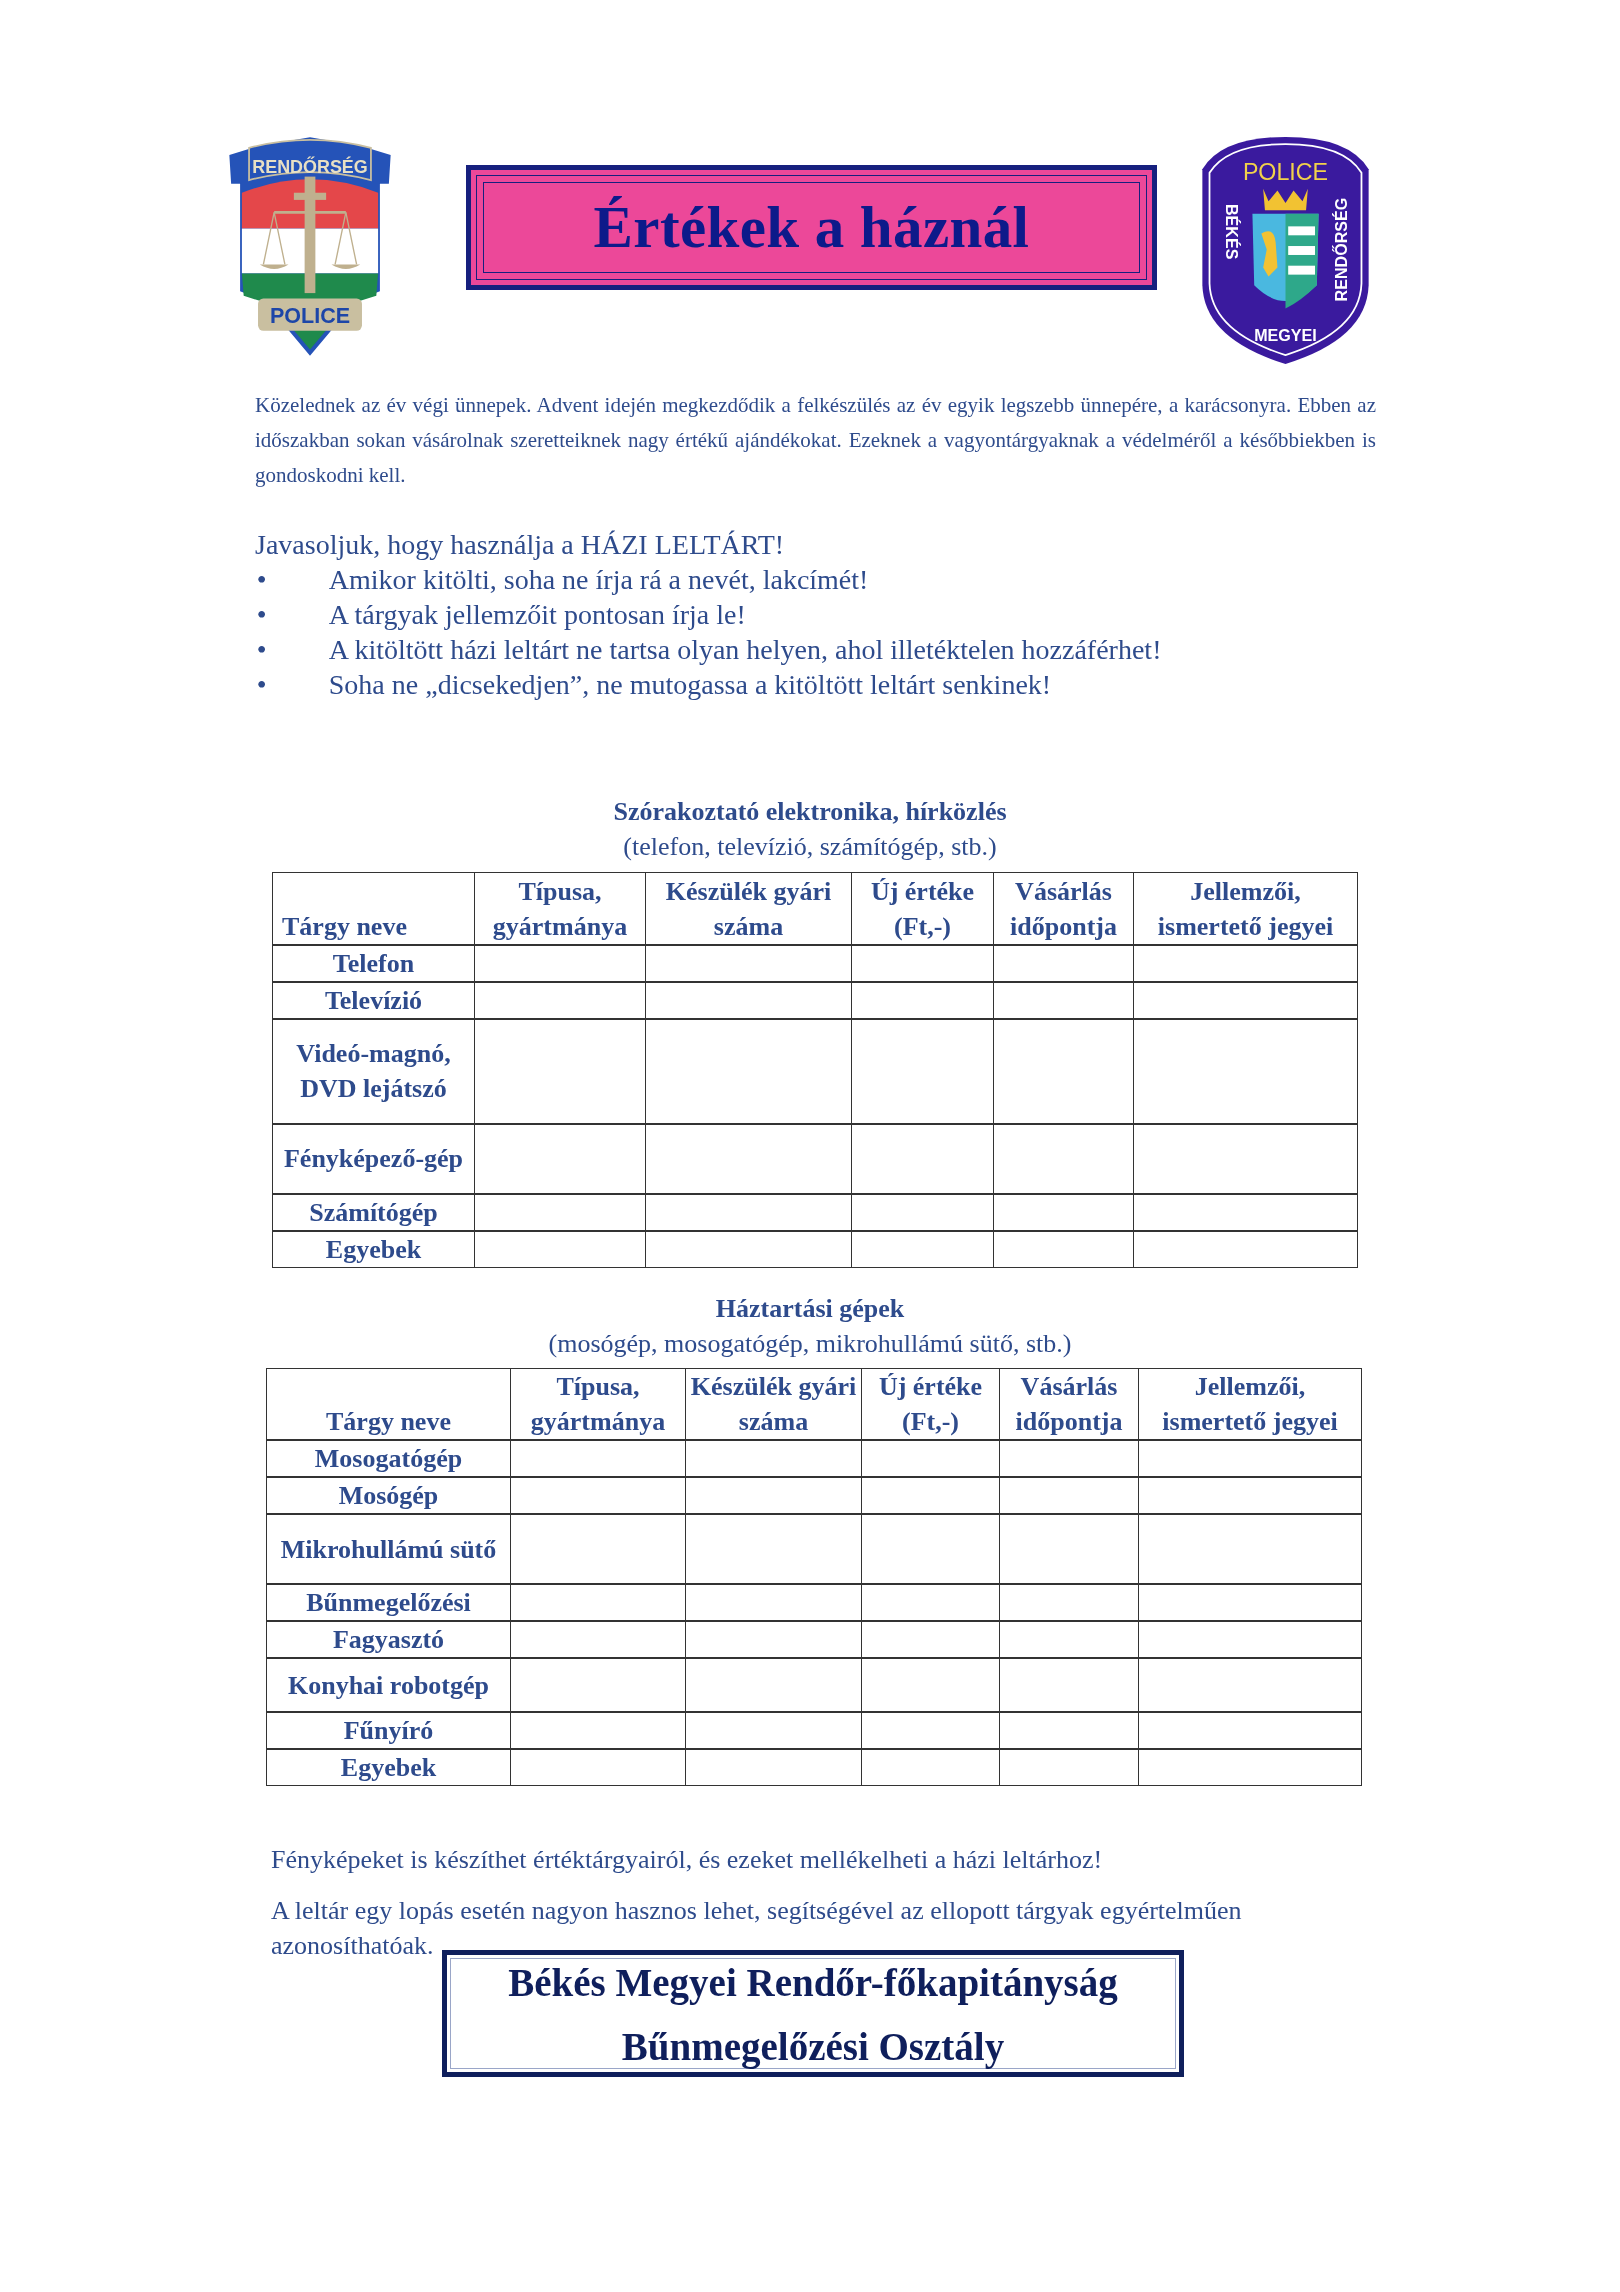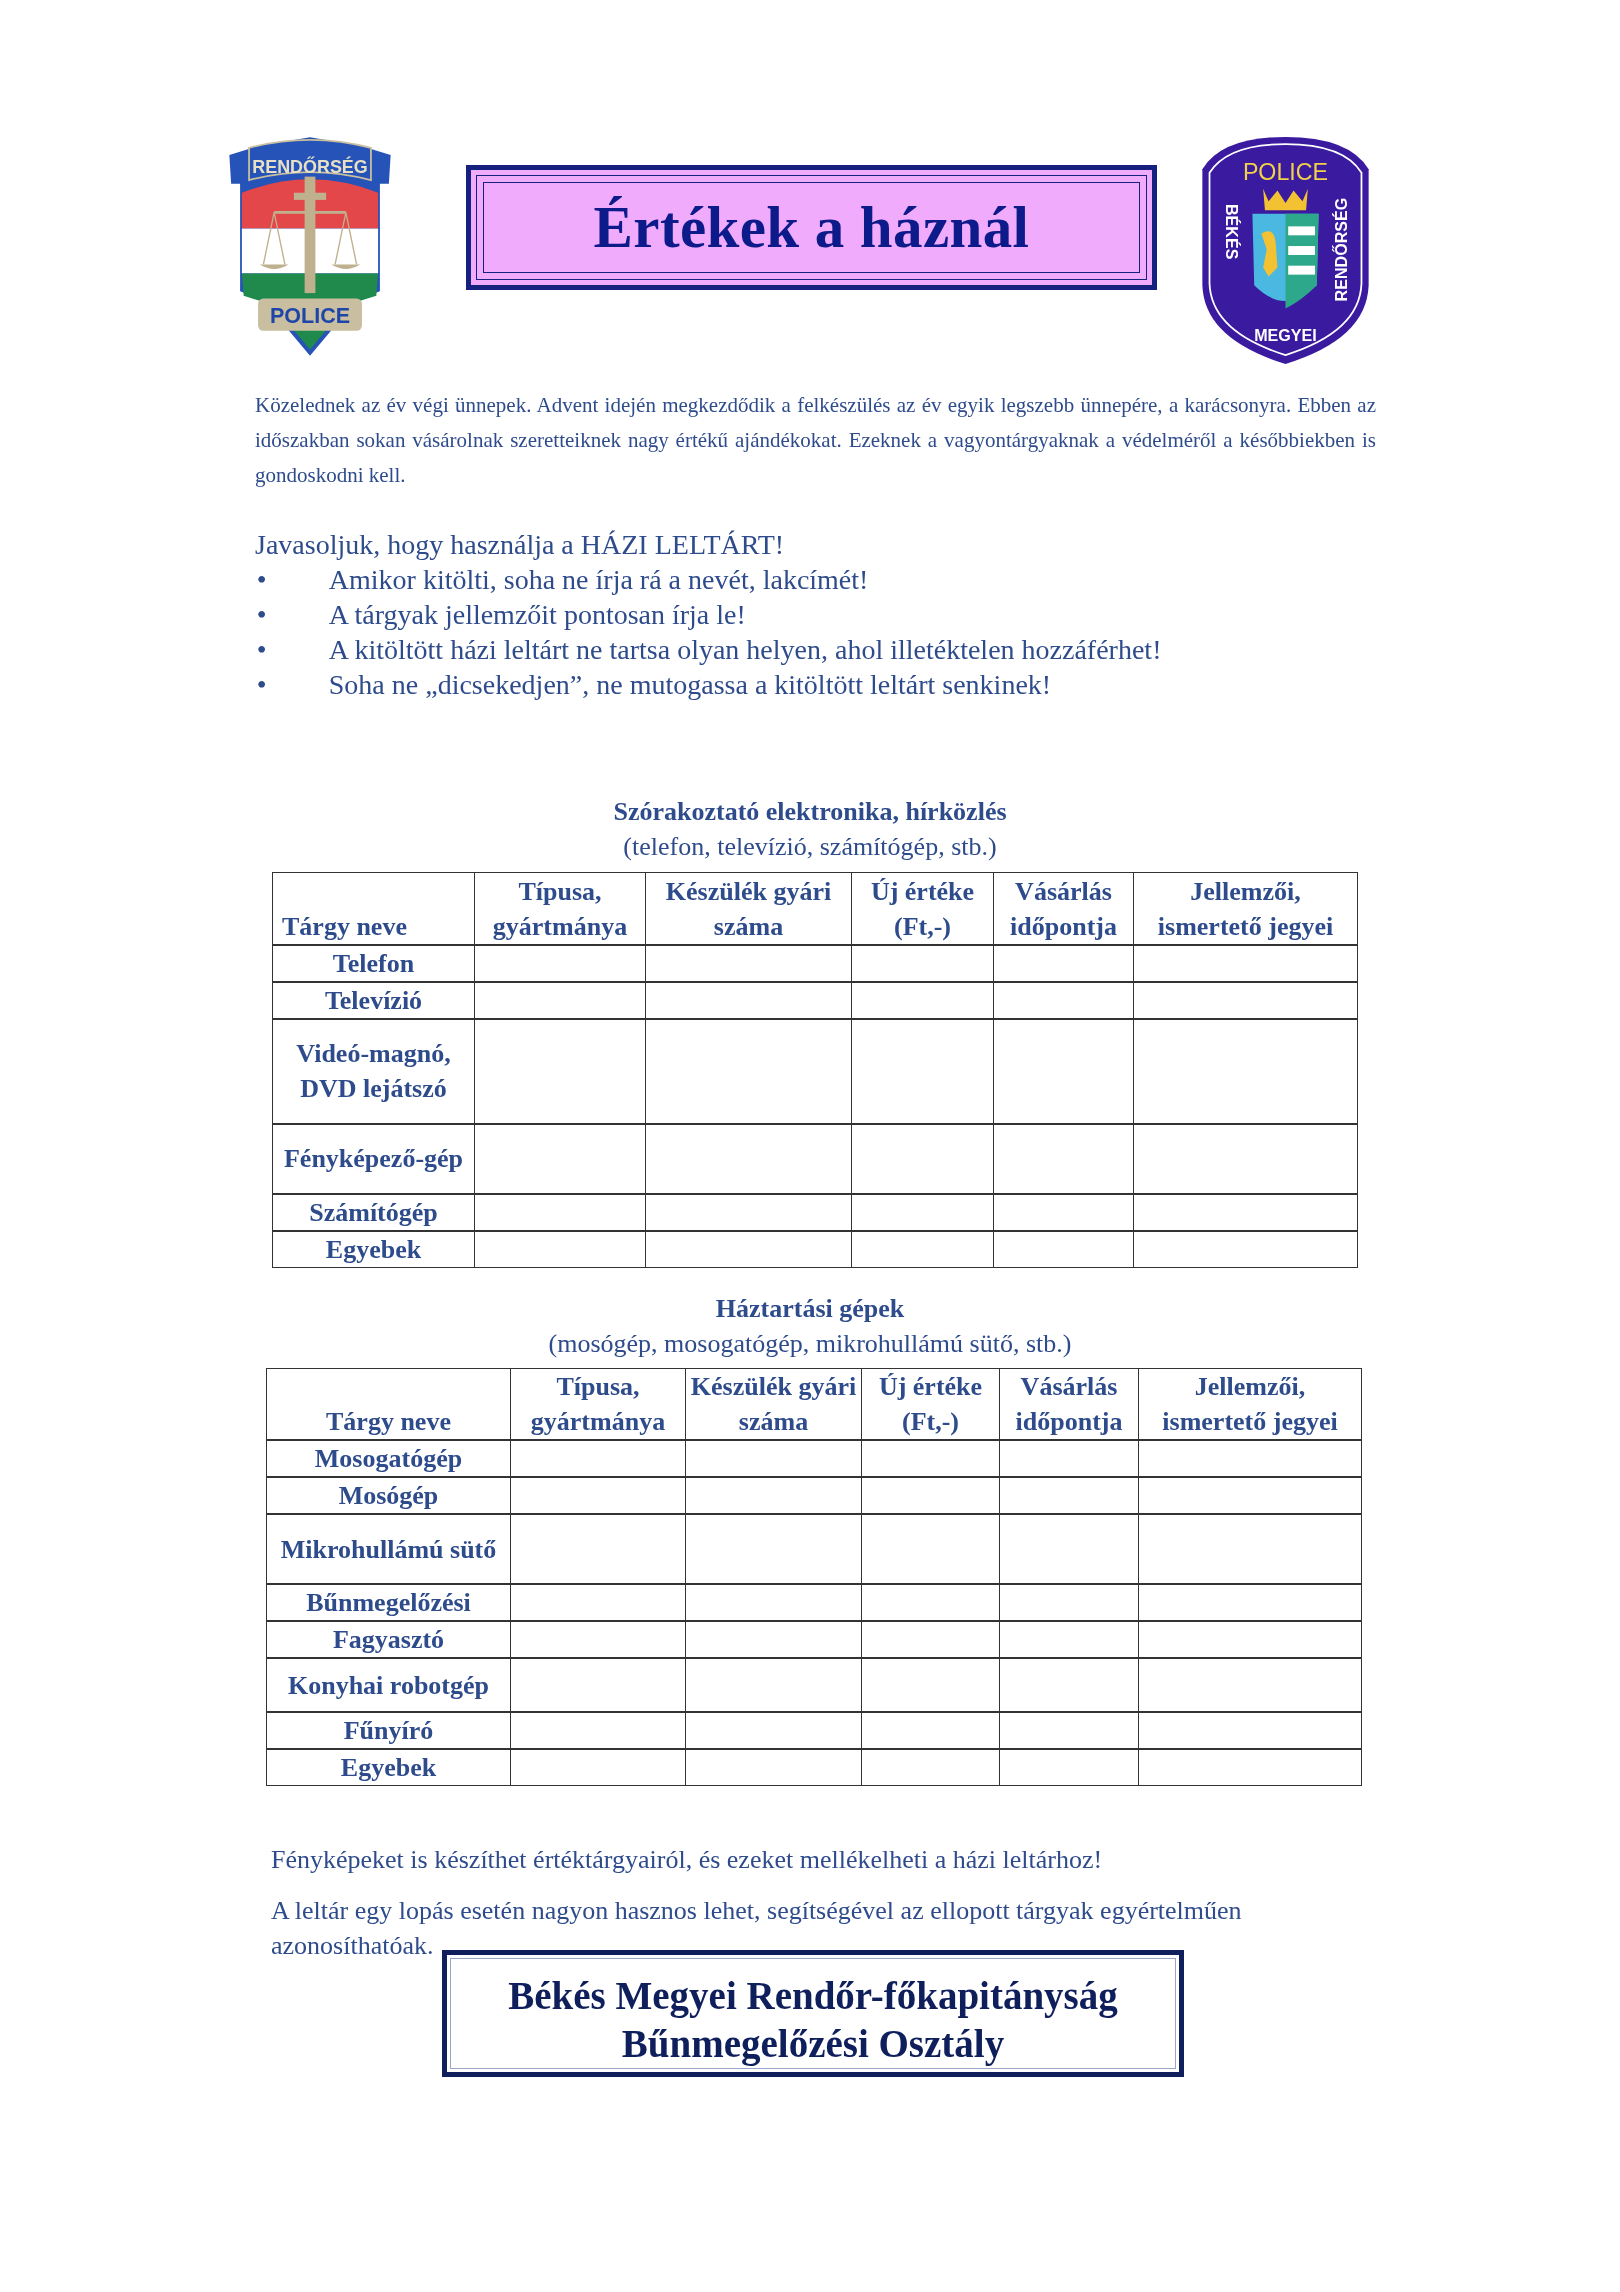--- a/index.html
+++ b/index.html
@@ -6,21 +6,21 @@
   body { width: 1620px; height: 2293px; position: relative; overflow: hidden;
          font-family: "Liberation Serif", "DejaVu Serif", serif; color: #2e4b8c; }
   .abs { position: absolute; }
 
   
   .logo-left { left: 222px; top: 130px; width: 176px; height: 233px; }
   .logo-right { left: 1197px; top: 133px; width: 177px; height: 235px; }
 
   
   .title-box { left: 466px; top: 165px; width: 691px; height: 125px;
-               border: 5.4px solid #16207e; box-sizing: border-box; background: #f0abfc; }
+               border: 5.4px solid #16207e; box-sizing: border-box; background: #ec4899; }
   .title-box-inner { position: absolute; left: 5.4px; top: 5.4px; right: 5.4px; bottom: 5.4px;
                      border: 1.8px solid #16207e; }
   .title-box-inner2 { position: absolute; left: 5.4px; top: 5.4px; right: 5.4px; bottom: 5.4px;
                       border: 1.8px solid #16207e; display: flex; align-items: center; justify-content: center; }
   .title-text { font-family: "Liberation Serif", serif; font-weight: bold; font-size: 59px;
                 color: #0d1a8a; letter-spacing: 0.4px; }
 
   
   .para { left: 255px; width: 1121px; font-size: 21px; line-height: 35px;
           text-align: justify; text-align-last: left; color: #2e4b8c; }
@@ -50,21 +50,21 @@
   .t2 th { vertical-align: top; }
 
   .outro { top: 1826px; left: 255px; width: 1128px; font-size: 26px; line-height: 35px; }
   .outro p { margin: 16px; }
 
   
   .footer-box { left: 442px; top: 1950px; width: 742px; height: 127px;
                 border: 5.4px solid #0f1f5c; box-sizing: border-box; }
   .footer-inner { position: absolute; left: 2.7px; top: 2.7px; right: 2.7px; bottom: 2.7px;
                   border: 0.9px solid #9aa6c8; display: flex; flex-direction: column;
-                  align-items: center; justify-content: flex-end; }
+                  align-items: center; justify-content: flex-start; gap: 16px; }
   .footer-line { font-family: "Liberation Serif", serif; font-weight: bold; font-size: 39px;
                  line-height: 48px; color: #0f1f5c; }
 </style>
 </head>
 <body>
 
 <div class="abs logo-left">
   <svg width="176" height="233" viewBox="0 0 196 260">
     <path d="M8 28 L40 18 L98 8 L156 18 L188 28 L186 60 L176 60 L176 180 L150 190 L98 252 L46 190 L20 180 L20 60 L10 60 Z" fill="#2553b8"></path>
     <path d="M22 70 Q98 40 174 70 L174 110 L22 110 Z" fill="#e4474a"></path>

